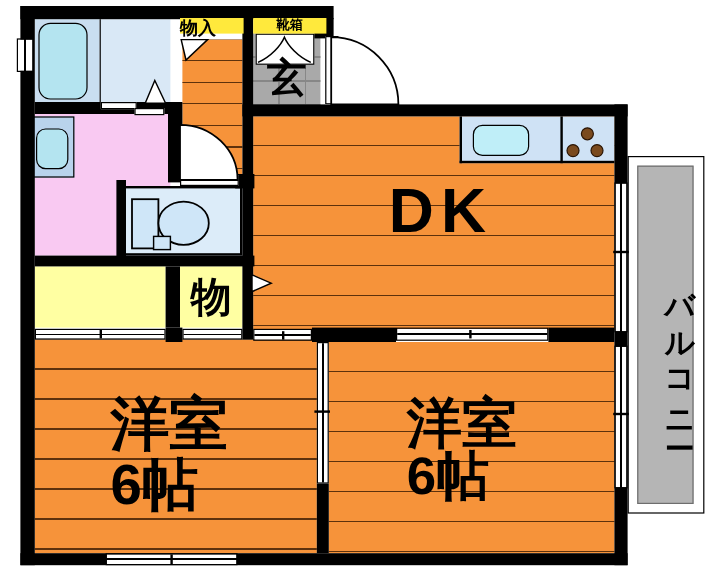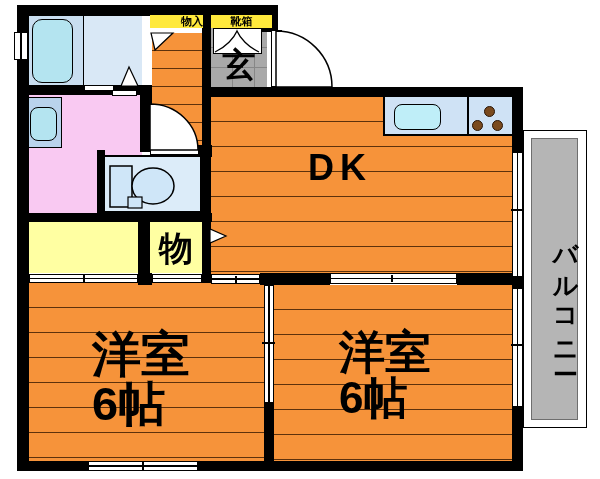--- a/index.html
+++ b/index.html
@@ -114,24 +114,24 @@
     <path d="M 150 150 L 198 150 A 48 46 0 0 0 150 104 Z" fill="#ffffff" stroke="#000" stroke-width="1.5"></path>
     <path d="M 151 33 L 173 33 L 155 50 Z" fill="#ffffff" stroke="#000" stroke-width="1.2"></path>
     <path d="M 121 86 L 138 86 L 129 67 Z" fill="#ffffff" stroke="#000" stroke-width="1.2"></path>
     <path d="M 210 229 L 210 243 L 226 236 Z" fill="#ffffff" stroke="#000" stroke-width="1.2"></path>
     <path d="M 215 52 C 226 47 234 38 237 31 C 240 38 248 47 259 52" fill="#ffffff" stroke="#000" stroke-width="1.3"></path>
     <rect x="110" y="166" width="22" height="41" fill="#CFE6F8" stroke="#000" stroke-width="1.5"></rect>
     <ellipse cx="153" cy="186" rx="21" ry="18" fill="#CFE6F8" stroke="#000" stroke-width="1.5"></ellipse>
     <rect x="128" y="197" width="14" height="11" fill="#CFE6F8" stroke="#000" stroke-width="1.2"></rect>
   </svg>
 
-  <div class="txt" style="left:150px;top:16px;width:53px;font-size:11px;text-align:right;">物入</div>
+  <div class="txt" style="left:150px;top:16px;width:53px;font-size:15px;text-align:left;">物入</div>
   <div class="txt" style="left:211px;top:16px;width:61px;font-size:11px;text-align:center;">靴箱</div>
   <div class="txt" style="left:214px;top:48px;width:50px;font-size:33px;text-align:center;">玄</div>
   <div class="txt" style="left:156px;top:231px;width:40px;font-size:34px;text-align:center;">物</div>
-  <div class="txt" style="left:308px;top:150px;font-size:36px;letter-spacing:6px;">DK</div>
+  <div class="txt" style="left:324px;top:150px;font-size:52px;letter-spacing:6px;">DK</div>
   <div class="txt" style="left:92px;top:330px;font-size:49px;">洋室</div>
   <div class="txt" style="left:92px;top:380px;font-size:47px;">6帖</div>
   <div class="txt" style="left:339px;top:329px;font-size:46px;">洋室</div>
   <div class="txt" style="left:339px;top:376px;font-size:44px;">6帖</div>
   <div class="txt vtext" style="left:531px;top:168px;width:47px;height:255px;font-size:25px;text-align:center;">バルコニー</div>
 
 </div>
 
 </body></html>

